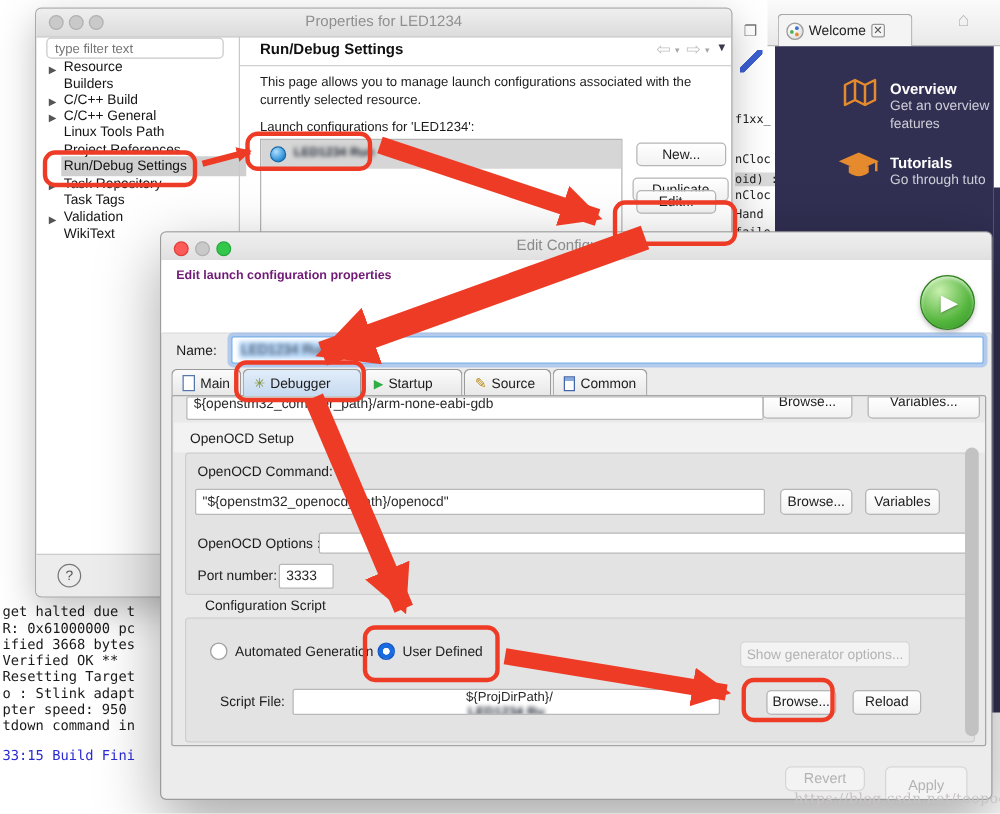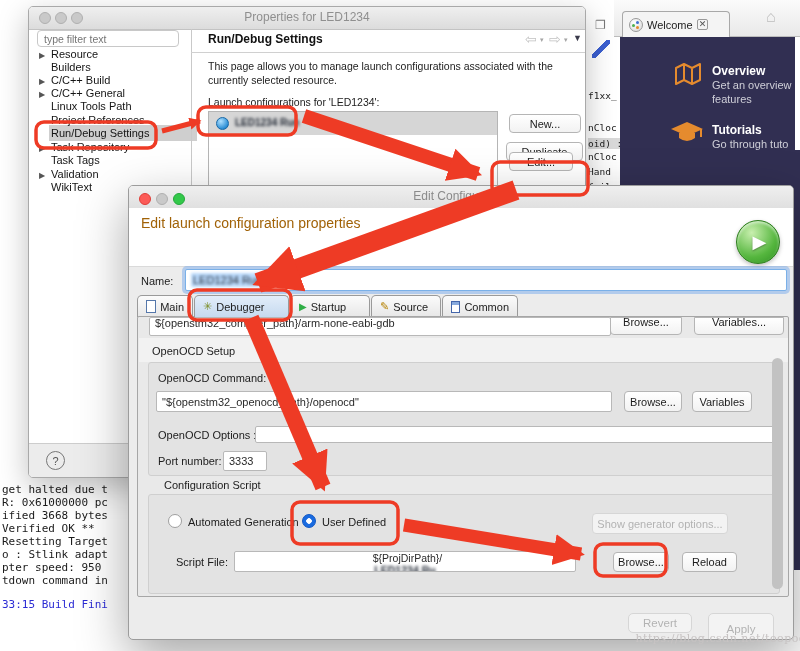--- a/index.html
+++ b/index.html
@@ -147,21 +147,21 @@
 
   <div class="abs" style="left:128px;top:185px;width:666px;height:455px;background:#ececec;border:1px solid #9c9c9c;border-radius:5px;box-shadow:0 18px 50px rgba(0,0,0,.35);box-sizing:border-box;overflow:hidden;z-index:20;">
     <div class="abs" style="left:0;top:0;width:100%;height:22px;background:linear-gradient(#efefef,#e0e0e0);border-bottom:1px solid #c6c6c6;">
       <span class="light" style="left:10px;top:7px;background:#fc5b57;border:1px solid #df3e38;"></span>
       <span class="light" style="left:27px;top:7px;background:#c9c9c9;border:1px solid #b0b0b0;"></span>
       <span class="light" style="left:44px;top:7px;background:#33c84a;border:1px solid #24a83c;"></span>
       <div style="text-align:center;font-size:12px;color:#8a8a8a;line-height:21px;">Edit Configuration</div>
     </div>
 
     <div class="abs" style="left:0;top:22px;width:666px;height:58px;background:#fff;border-bottom:1px solid #dadada;">
-      <div style="position:absolute;left:12px;top:7px;font-size:14px;font-weight:normal;color:#a16207;">Edit launch configuration properties</div>
+      <div style="position:absolute;left:12px;top:7px;font-size:10px;font-weight:bold;color:#701a75;">Edit launch configuration properties</div>
       <div style="position:absolute;left:607px;top:12px;width:44px;height:44px;border-radius:50%;background:radial-gradient(circle at 35% 28%,#c8efae,#55b63e 60%,#2e8f22);border:1px solid #2e7d1e;box-shadow:inset 0 2px 3px rgba(255,255,255,.6),0 2px 4px rgba(0,0,0,.25);display:flex;align-items:center;justify-content:center;box-sizing:border-box;">
         <span style="color:#fff;font-size:18px;text-shadow:0 1px 2px rgba(0,0,0,.35);margin-left:3px;">▶</span>
       </div>
     </div>
 
     <div class="abs lbl" style="left:12px;top:89px;">Name:</div>
     <div class="abs" style="left:56px;top:83px;width:602px;height:22px;background:#fff;border:1px solid #7ab0e8;border-radius:2px;box-shadow:0 0 0 3px rgba(120,170,235,.5);box-sizing:border-box;display:flex;align-items:center;padding:0 5px;">
       <span class="cens" style="font-size:11px;background:#b9d9fb;padding:1px 2px;">LED1234 Run</span>
     </div>
 

